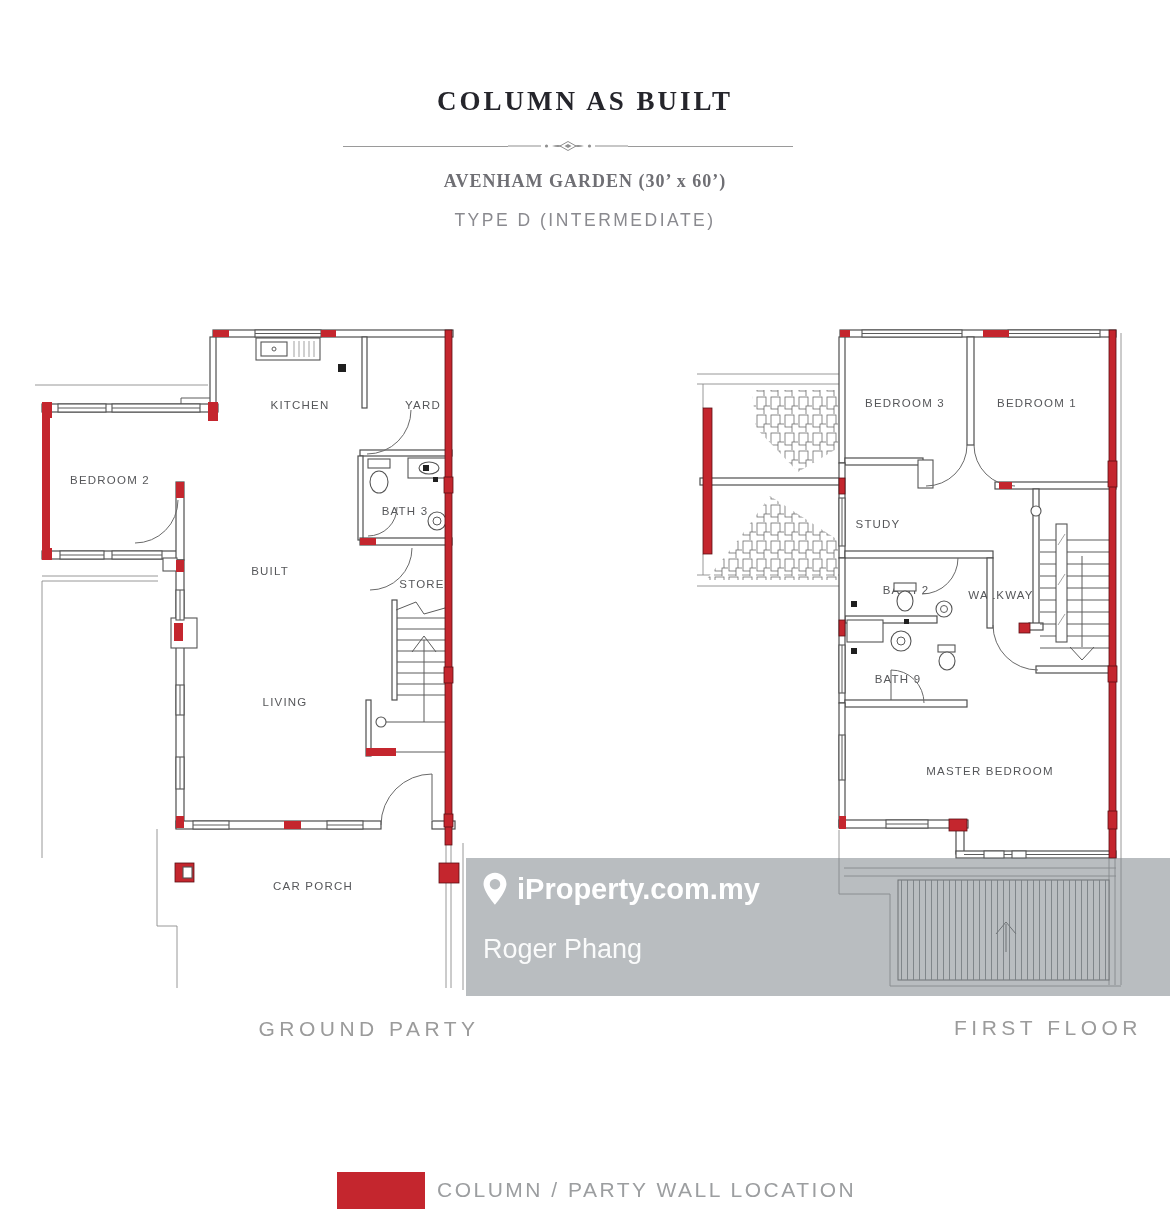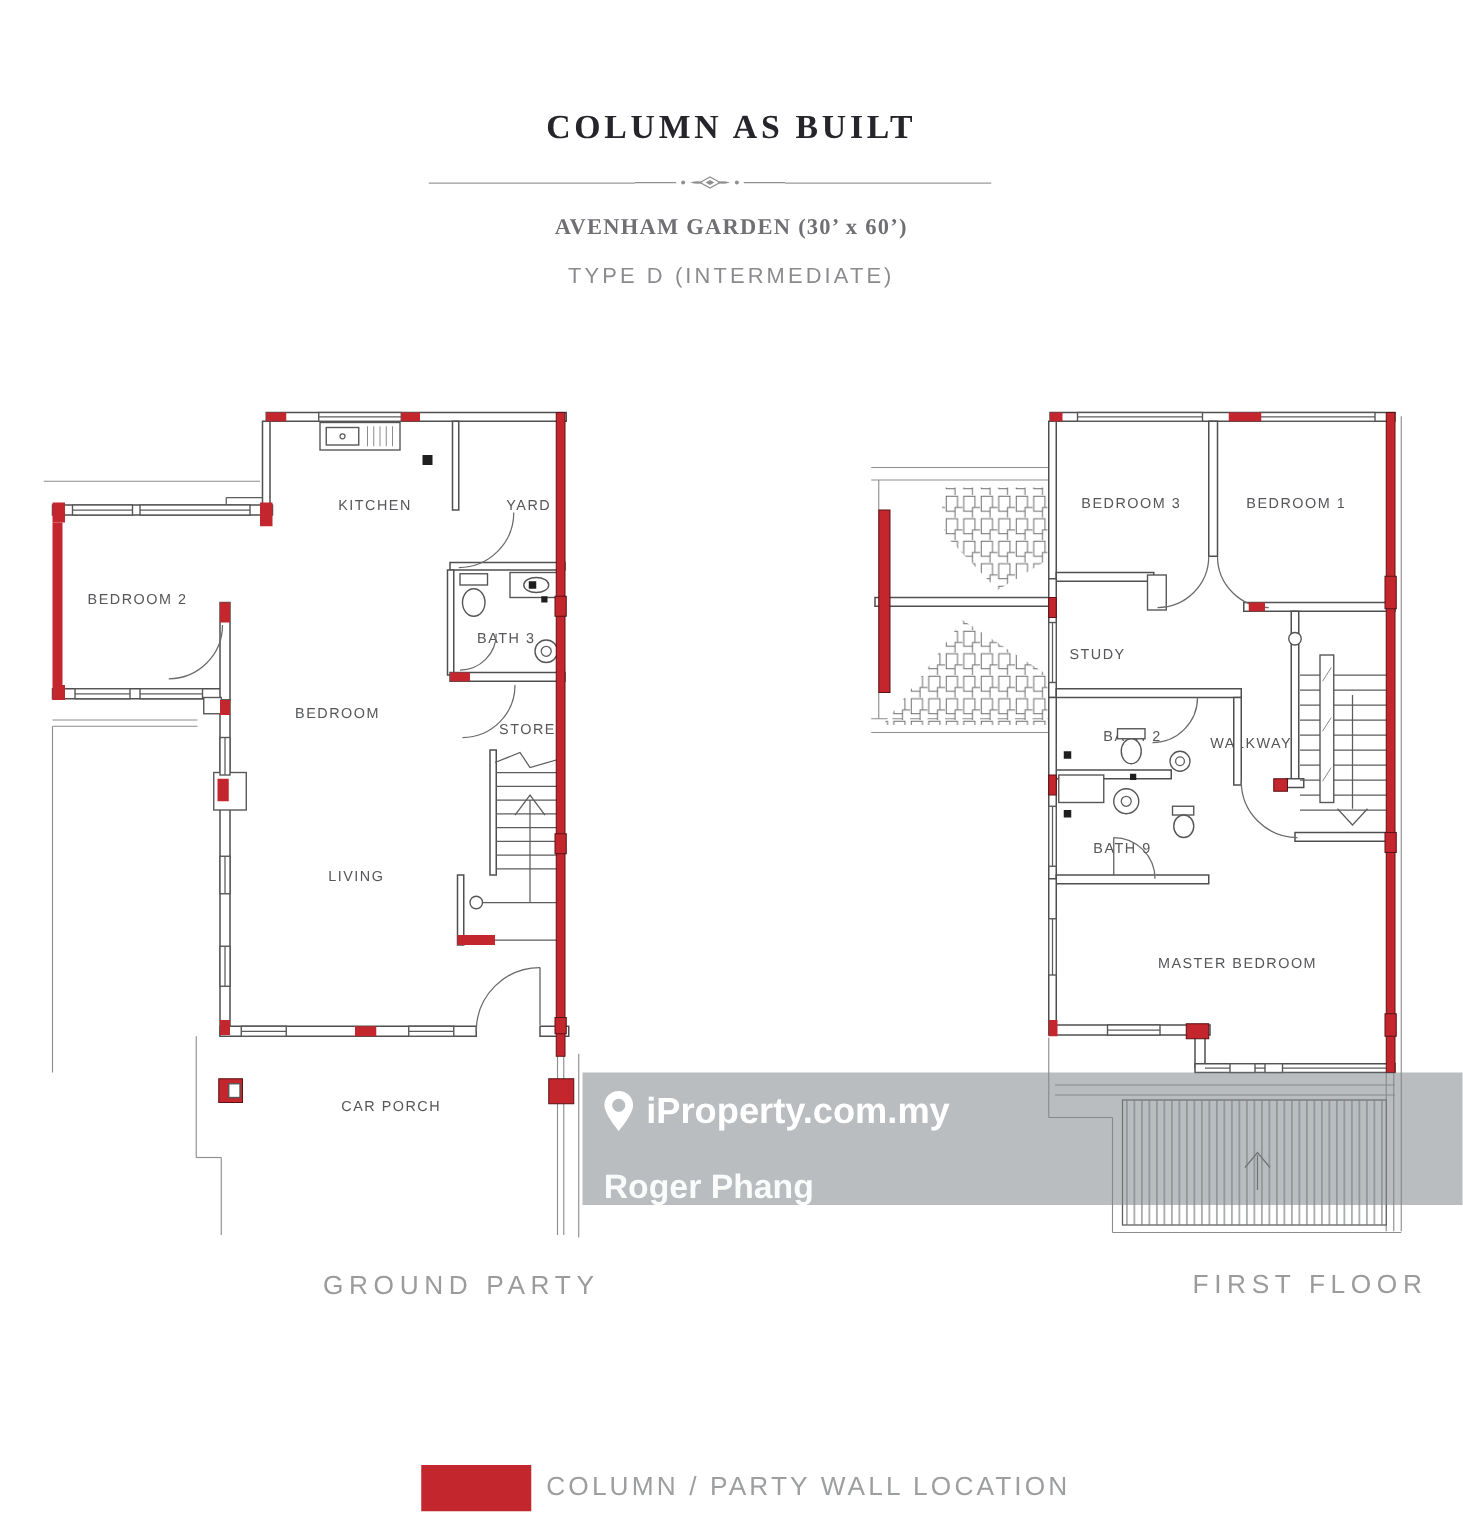--- a/index.html
+++ b/index.html
@@ -12,24 +12,24 @@
   .divider .dl{flex:1;border-top:1.3px solid #9a9a9a;height:0;}
   .project{left:0;right:0;top:171px;text-align:center;font-family:"Liberation Serif",serif;
            font-size:18px;font-weight:700;letter-spacing:1px;color:#6f6f74;}
   .unittype{left:0;right:0;top:210px;text-align:center;font-size:17.5px;letter-spacing:2.5px;color:#8a8a8f;}
   
   .room-label{position:absolute;transform:translate(-50%,-50%);font-size:11.5px;letter-spacing:1.2px;
               color:#56575a;white-space:nowrap;margin-top:12px;}
   .floor-label{position:absolute;transform:translate(-50%,-50%);font-size:21px;letter-spacing:4.5px;
                color:#9b9b9b;white-space:nowrap;}
   
-  .wm-band{left:466px;top:858px;width:704px;height:106px;background:rgba(128,134,140,0.55);z-index:5;}
+  .wm-band{left:466px;top:858px;width:704px;height:138px;background:rgba(128,134,140,0.55);z-index:5;}
   .wm-brand{position:absolute;left:16px;top:14px;display:flex;align-items:center;gap:9px;
             color:#fff;font-size:29px;font-weight:700;}
-  .wm-agent{position:absolute;left:17px;top:76px;color:rgba(255,255,255,0.93);font-size:27px;font-weight:700;}
+  .wm-agent{position:absolute;left:17px;top:76px;color:rgba(255,255,255,0.93);font-size:27px;font-weight:400;}
   
   .legend-swatch{left:337px;top:1172px;width:88px;height:37px;background:#c4262e;}
   .legend-label{left:437px;top:1178px;font-size:21px;letter-spacing:2.5px;color:#9c9ea0;white-space:nowrap;}
   
   svg.plan{position:absolute;left:0;top:0;z-index:1;}
   .wall{fill:#fff;stroke:#4f4f4f;stroke-width:1.2;}
   .fix{fill:#fff;stroke:#555;stroke-width:1.1;}
   .t{stroke:#5c5c5c;stroke-width:1;fill:none;}
   .tl{stroke:#8d8d8d;stroke-width:0.9;fill:none;}
   .arc{stroke:#6a6a6a;stroke-width:1;fill:none;}
@@ -337,21 +337,21 @@
       <rect class="redo" x="949" y="819" width="18" height="12"></rect>
       <rect class="redo" x="1019" y="623" width="11" height="10"></rect>
     </g>
   </g>
 </svg>
 
 <span class="room-label" style="left:300px;top:393px">KITCHEN</span>
 <span class="room-label" style="left:423px;top:393px">YARD</span>
 <span class="room-label" style="left:110px;top:468px">BEDROOM 2</span>
 <span class="room-label" style="left:405px;top:499px">BATH 3</span>
-<span class="room-label" style="left:270px;top:559px">BEDROOM</span>
+<span class="room-label" style="left:270px;top:559px">BUILT</span>
 <span class="room-label" style="left:422px;top:572px">STORE</span>
 <span class="room-label" style="left:285px;top:690px">LIVING</span>
 <span class="room-label" style="left:313px;top:874px">CAR PORCH</span>
 
 <span class="room-label" style="left:905px;top:391px">BEDROOM 3</span>
 <span class="room-label" style="left:1037px;top:391px">BEDROOM 1</span>
 <span class="room-label" style="left:878px;top:512px">STUDY</span>
 <span class="room-label" style="left:906px;top:578px">BATH 2</span>
 <span class="room-label" style="left:1001px;top:583px">WALKWAY</span>
 <span class="room-label" style="left:898px;top:667px">BATH 9</span>

